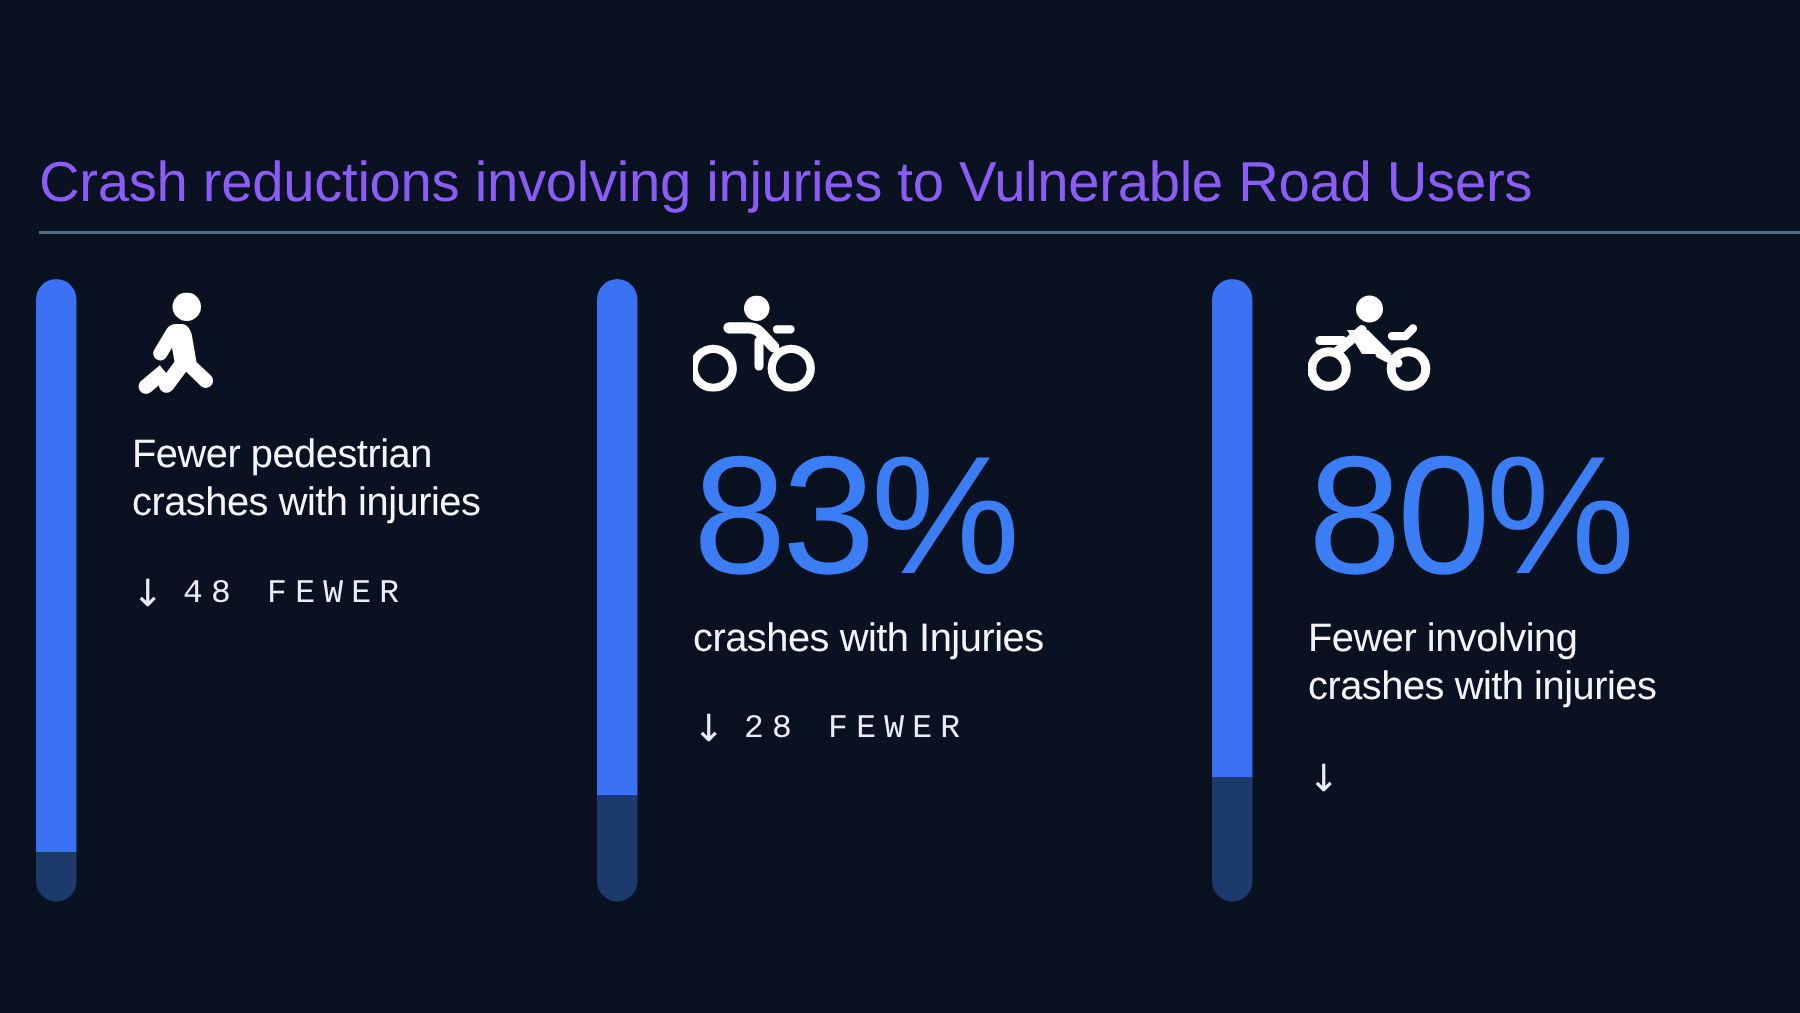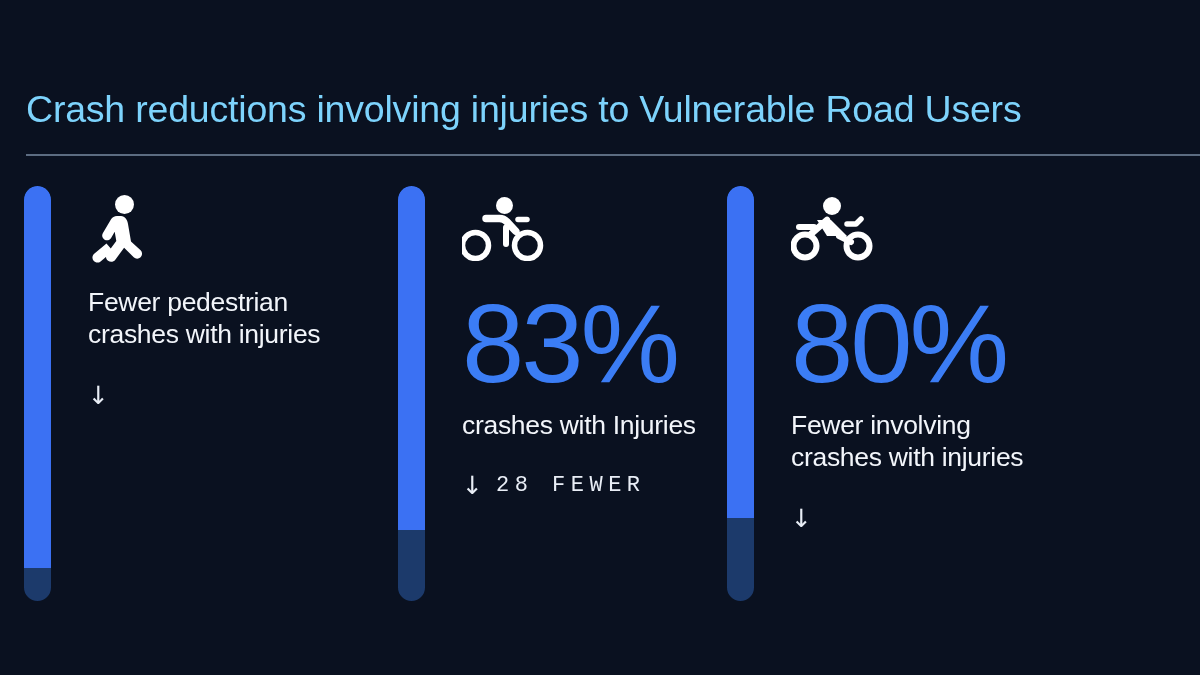--- a/index.html
+++ b/index.html
@@ -20,25 +20,25 @@
     position:relative;
     width:1200px;
     height:675px;
     background:#0a1120;
   }
 
   
   .title {
     position:absolute;
     left:26px;
-    top:88px;
+    top:100px;
     font-size:37.5px;
     font-weight:400;
     letter-spacing:-0.2px;
-    color:#7dd3fc;
+    color:#8b5cf6;
     white-space:nowrap;
   }
 
   .divider {
     position:absolute;
     left:26px;
     top:154px;
     width:1174px;
     height:2px;
     background:#6b7c93;
@@ -54,21 +54,21 @@
     height:420px;
   }
 
   .stat-col {
     position:absolute;
     top:0;
     height:420px;
   }
   .stat-col.c1 { left:24px;  width:380px; }
   .stat-col.c2 { left:398px; width:380px; }
-  .stat-col.c3 { left:727px; width:380px; }
+  .stat-col.c3 { left:808px; width:380px; }
 
   
   .bar {
     position:absolute;
     left:0;
     top:0;
     width:27px;
     height:415px;
     border-radius:14px;
     background:#1c3a6b;
@@ -156,20 +156,21 @@
             <path d="M29 21c-2.6 0-4.8 1.4-6.1 3.6l-8.1 13.6c-1.3 2.3-.5 5.2 1.8 6.5 2.3 1.3 5.2.5 6.5-1.8l3.6-6.1 1.6 9.3-9.3 12.5c-1.7 2.3-1.2 5.5 1.1 7.2 2.3 1.7 5.5 1.2 7.2-1.1l8.8-11.9 9.6 9.4c1.9 1.9 5 1.9 6.9 0 1.9-1.9 1.9-5 0-6.9L43 46.4 40 28.9C39.5 25.2 36.9 21 33 21z"></path>
             <path d="M18.5 48.5 6.2 58.8c-2.1 1.8-2.4 4.9-.6 7 1.8 2.1 4.9 2.4 7 .6l12.3-10.3z"></path>
           </svg>
         </div>
         <div class="desc">
           <div>Fewer pedestrian</div>
           <div>crashes with injuries</div>
         </div>
         <div class="fewer">
           <span class="arrow">↓</span>
+          <span>48 FEWER</span>
         </div>
       </div>
     </div>
 
     <div class="stat-col c2">
       <div class="bar">
         <div class="bar-fill" id="fill1" style="height:83%;"></div>
       </div>
       <div class="col-body">
         <div class="icon-wrap">

